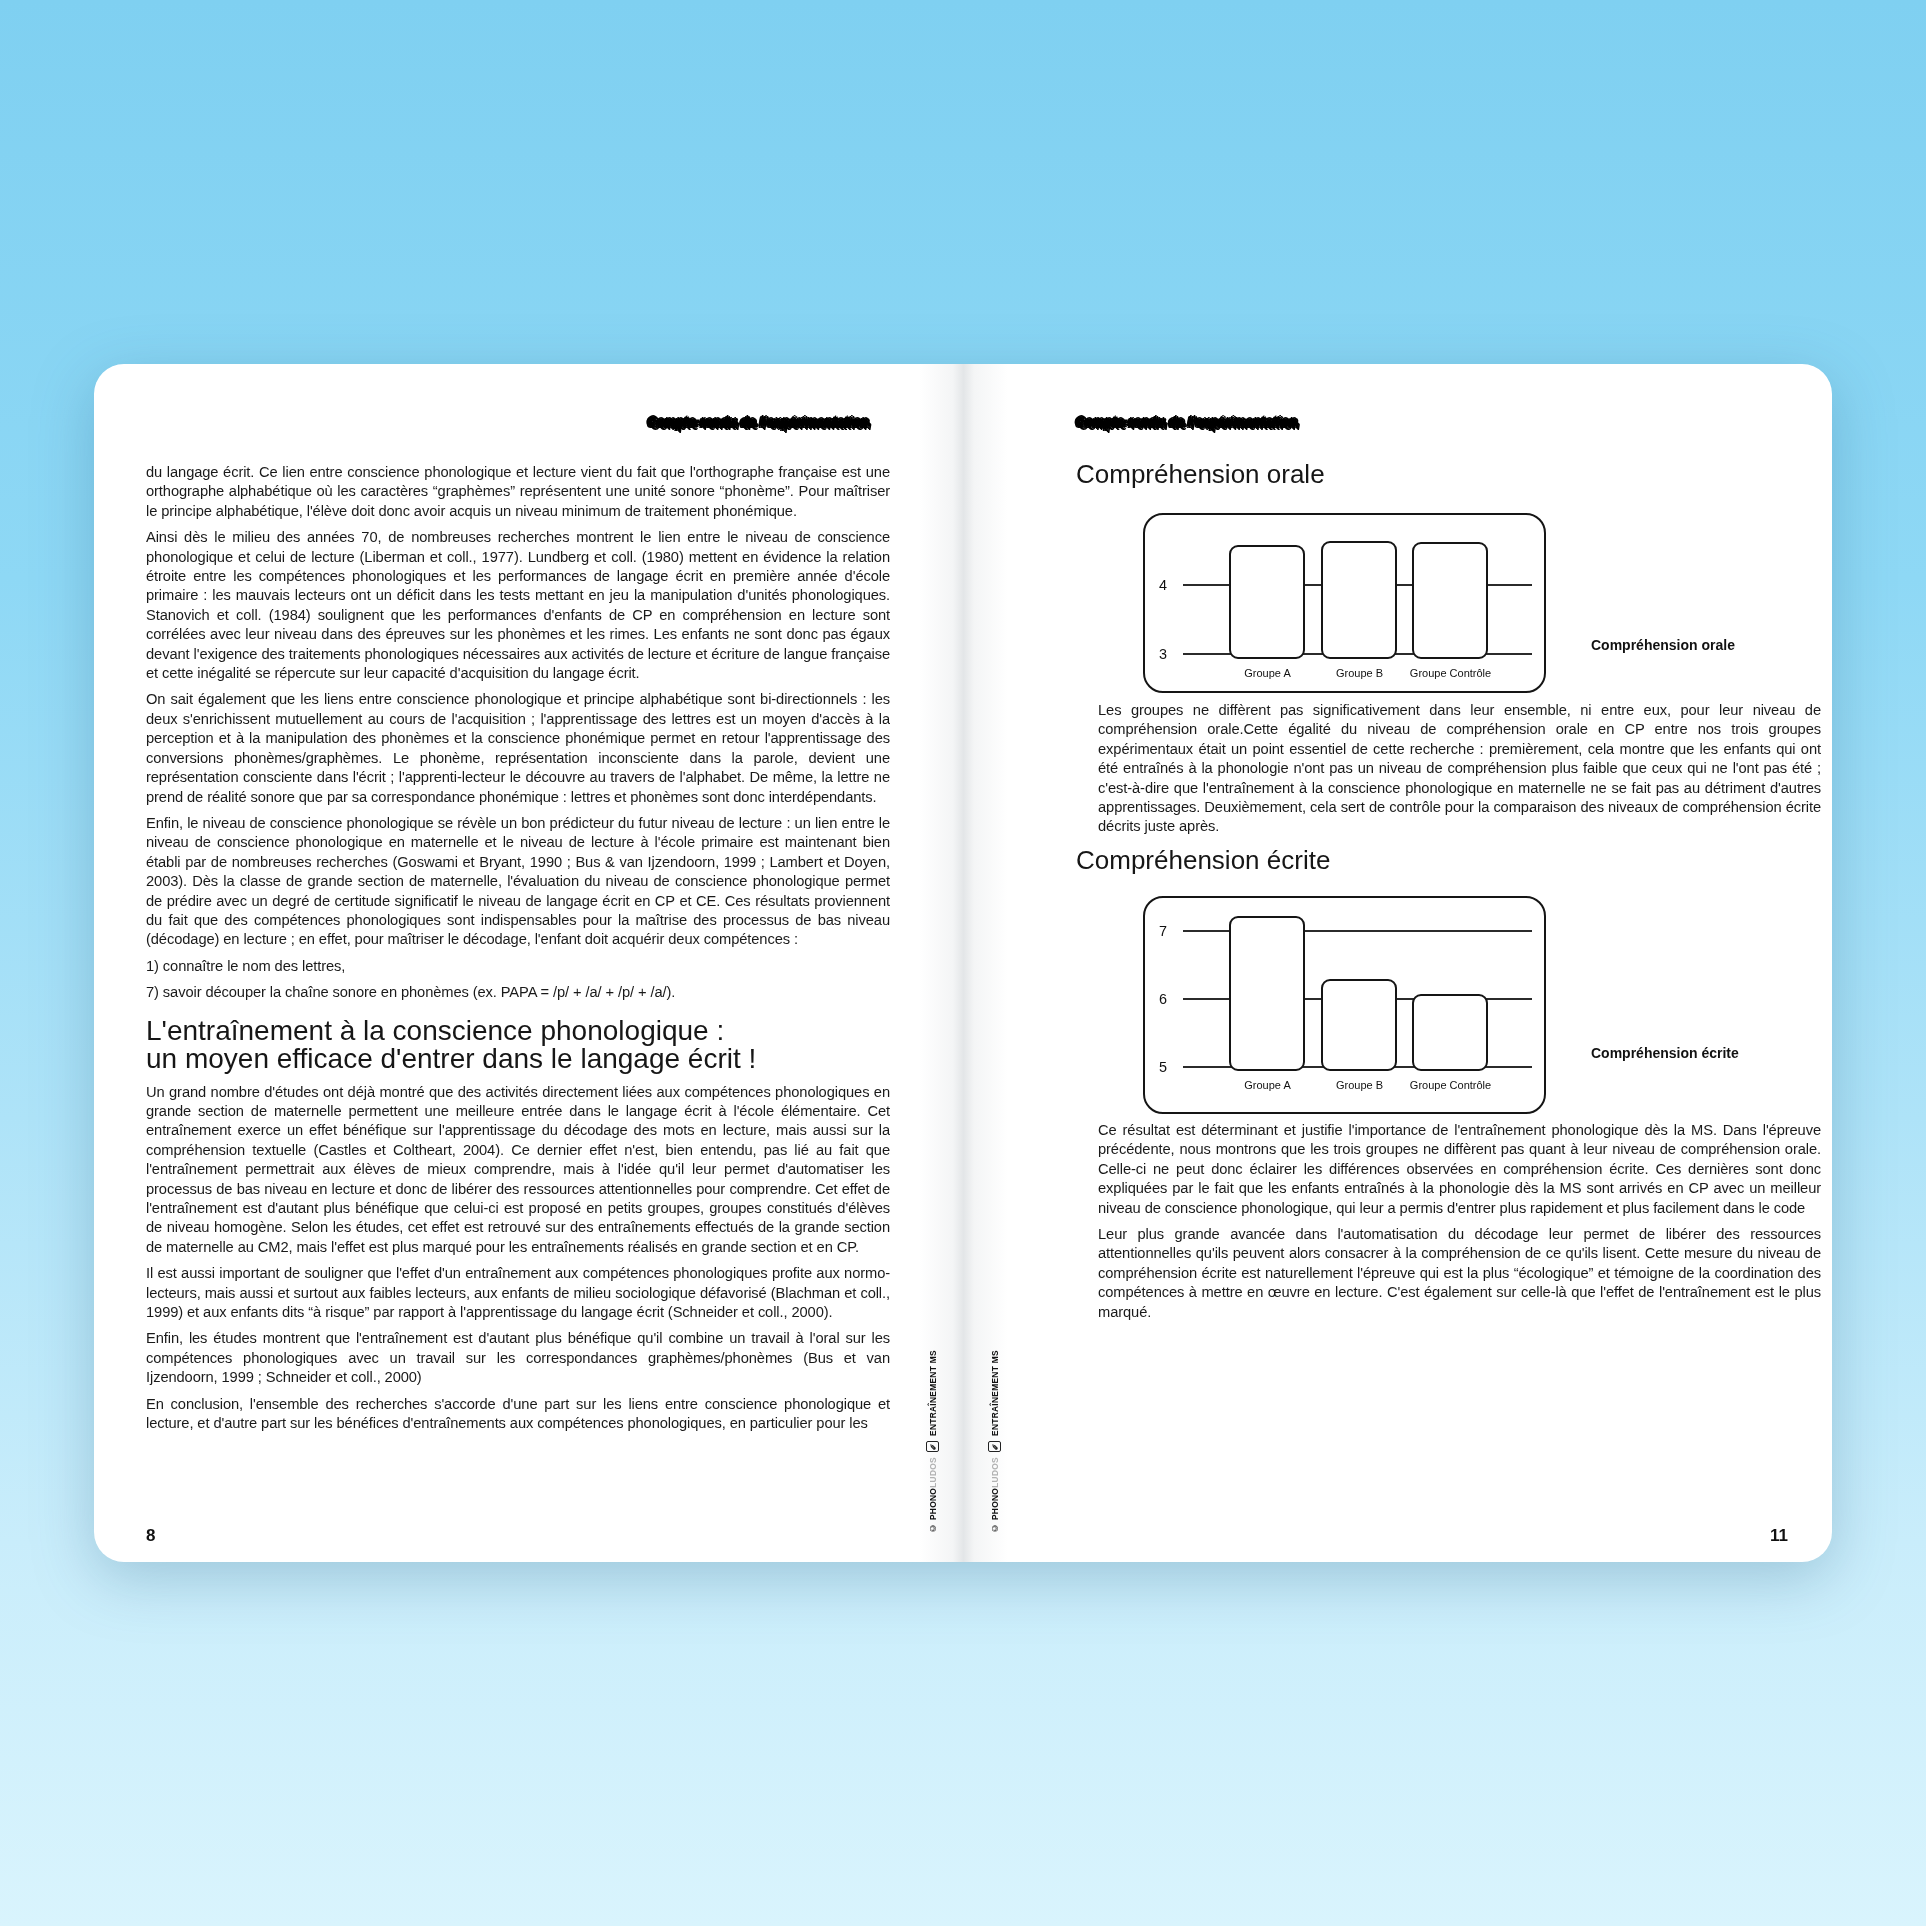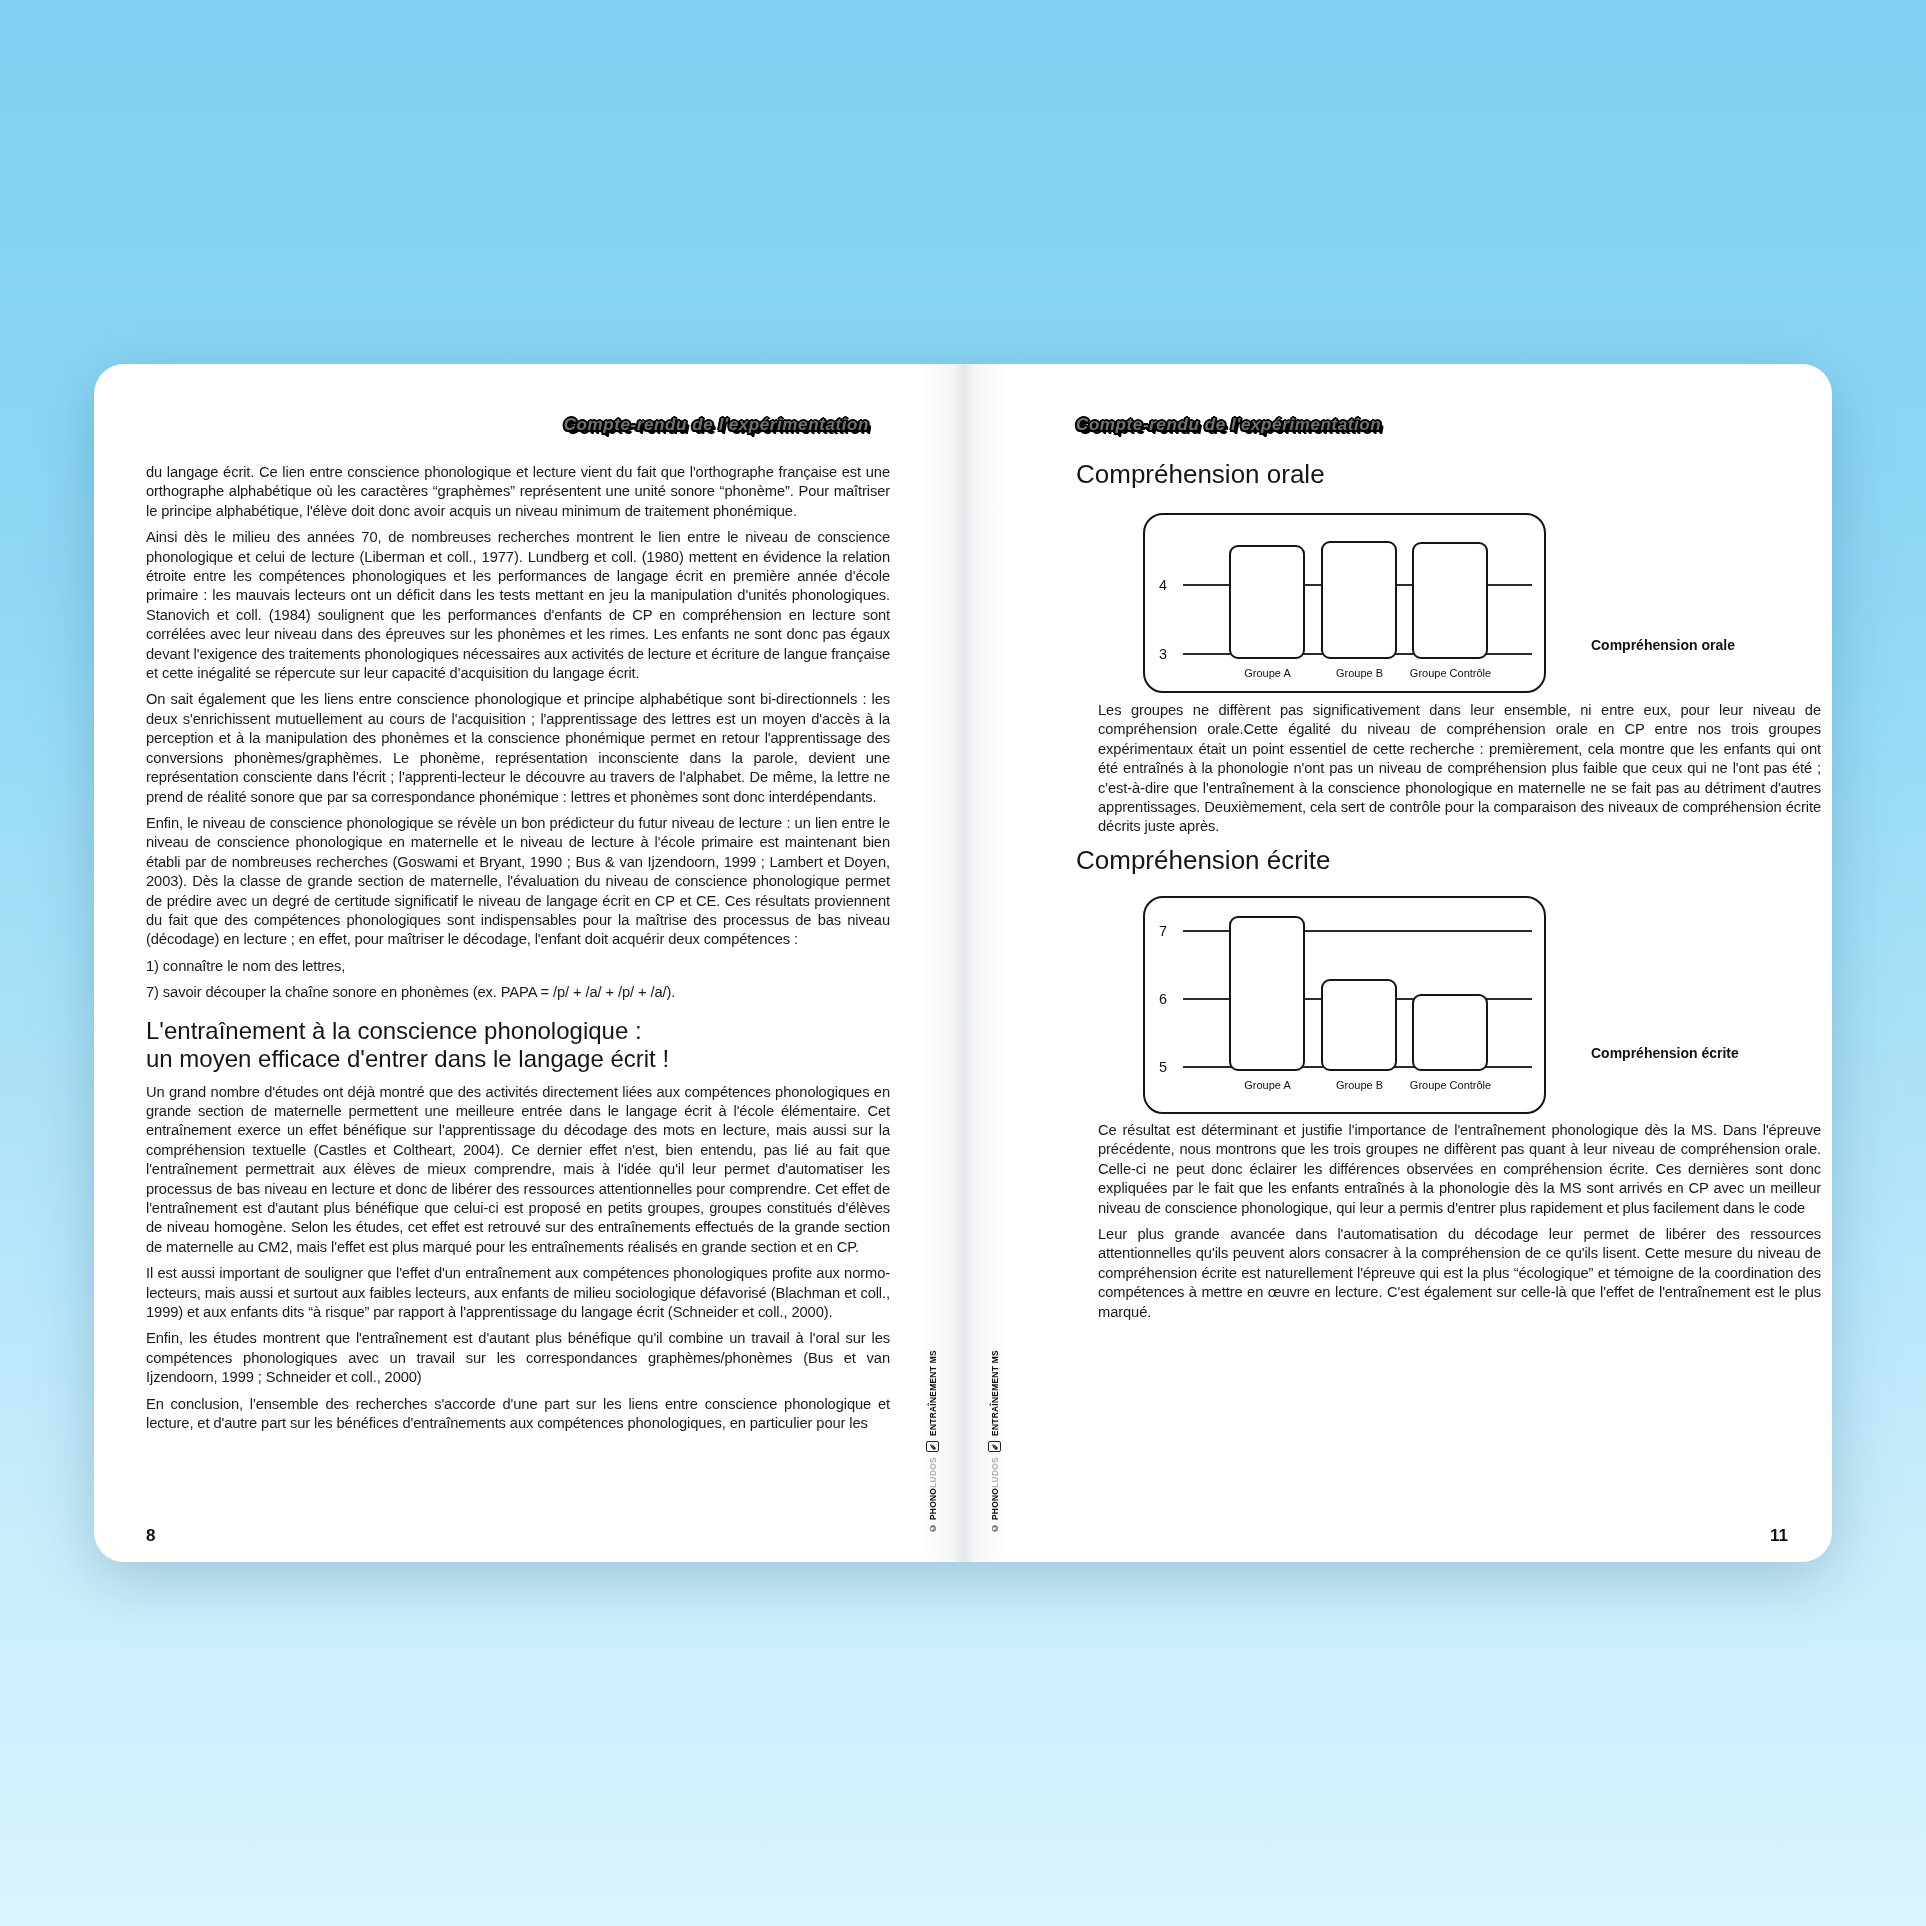--- a/index.html
+++ b/index.html
@@ -7,32 +7,32 @@
   #canvas{position:relative;width:1927px;height:1927px;overflow:hidden;
     background:linear-gradient(180deg,#7fd0f1 0%,#8ed8f5 30%,#aee3f8 58%,#c9edfb 80%,#d9f4fd 100%);}
   #book{position:absolute;left:94px;top:364px;width:1738px;height:1198px;
     filter:drop-shadow(0 16px 30px rgba(20,80,120,0.25));}
   .page{position:absolute;top:0;width:869px;height:1198px;background:#fff;}
   #left-page{left:0;border-radius:30px 0 0 30px;}
   #right-page{left:869px;border-radius:0 30px 30px 0;}
   #spine-shadow{position:absolute;left:825px;top:0;width:89px;height:1198px;pointer-events:none;
     background:linear-gradient(to right,rgba(0,0,0,0) 0%,rgba(40,60,75,0.05) 38%,rgba(40,60,75,0.13) 50%,rgba(40,60,75,0.05) 62%,rgba(0,0,0,0) 100%);}
 
-  .bubble-header{position:absolute;font-size:17px;font-weight:bold;font-style:italic;
-    letter-spacing:0.6px;color:#737373;white-space:nowrap;
+  .bubble-header{position:absolute;font-size:12px;font-weight:bold;font-style:italic;
+    letter-spacing:0.6px;color:#000000;white-space:nowrap;
     text-shadow:-1.5px -1.5px 0 #000,1.5px -1.5px 0 #000,-1.5px 1.5px 0 #000,1.5px 1.5px 0 #000,
       -2px 0 0 #000,2px 0 0 #000,0 -2px 0 #000,0 2px 0 #000,2.5px 2.5px 0 #000,3.5px 3.5px 0.5px #000;}
 
   .body-text{position:absolute;color:#1a1a1a;font-size:14.7px;line-height:19.4px;
     text-align:justify;letter-spacing:-0.1px;}
   .body-text p{margin:0 0 7px 0;}
 
   #left-body{left:52px;top:99px;width:744px;height:1069px;overflow:hidden;}
   .section-heading{color:#161616;font-weight:normal;}
-  #left-heading{font-size:24px;line-height:28px;letter-spacing:0;margin:14px 0 10px 0;text-align:left;}
+  #left-heading{font-size:28px;line-height:28px;letter-spacing:0;margin:14px 0 10px 0;text-align:left;}
 
   .page-number{position:absolute;font-size:17px;font-weight:bold;color:#111;}
   #page-num-left{left:52px;bottom:16px;}
   #page-num-right{right:44px;bottom:16px;}
 
   .rp-abs{position:absolute;}
   .chart-title{font-size:26px;color:#161616;}
   .chart-box{position:absolute;background:#fff;border:2px solid #151515;border-radius:20px;}
   .gridline{position:absolute;left:38px;right:12px;height:2px;background:#2b2b2b;}
   .tick-label{position:absolute;left:4px;width:28px;text-align:center;font-size:14.4px;line-height:20px;color:#111;}

